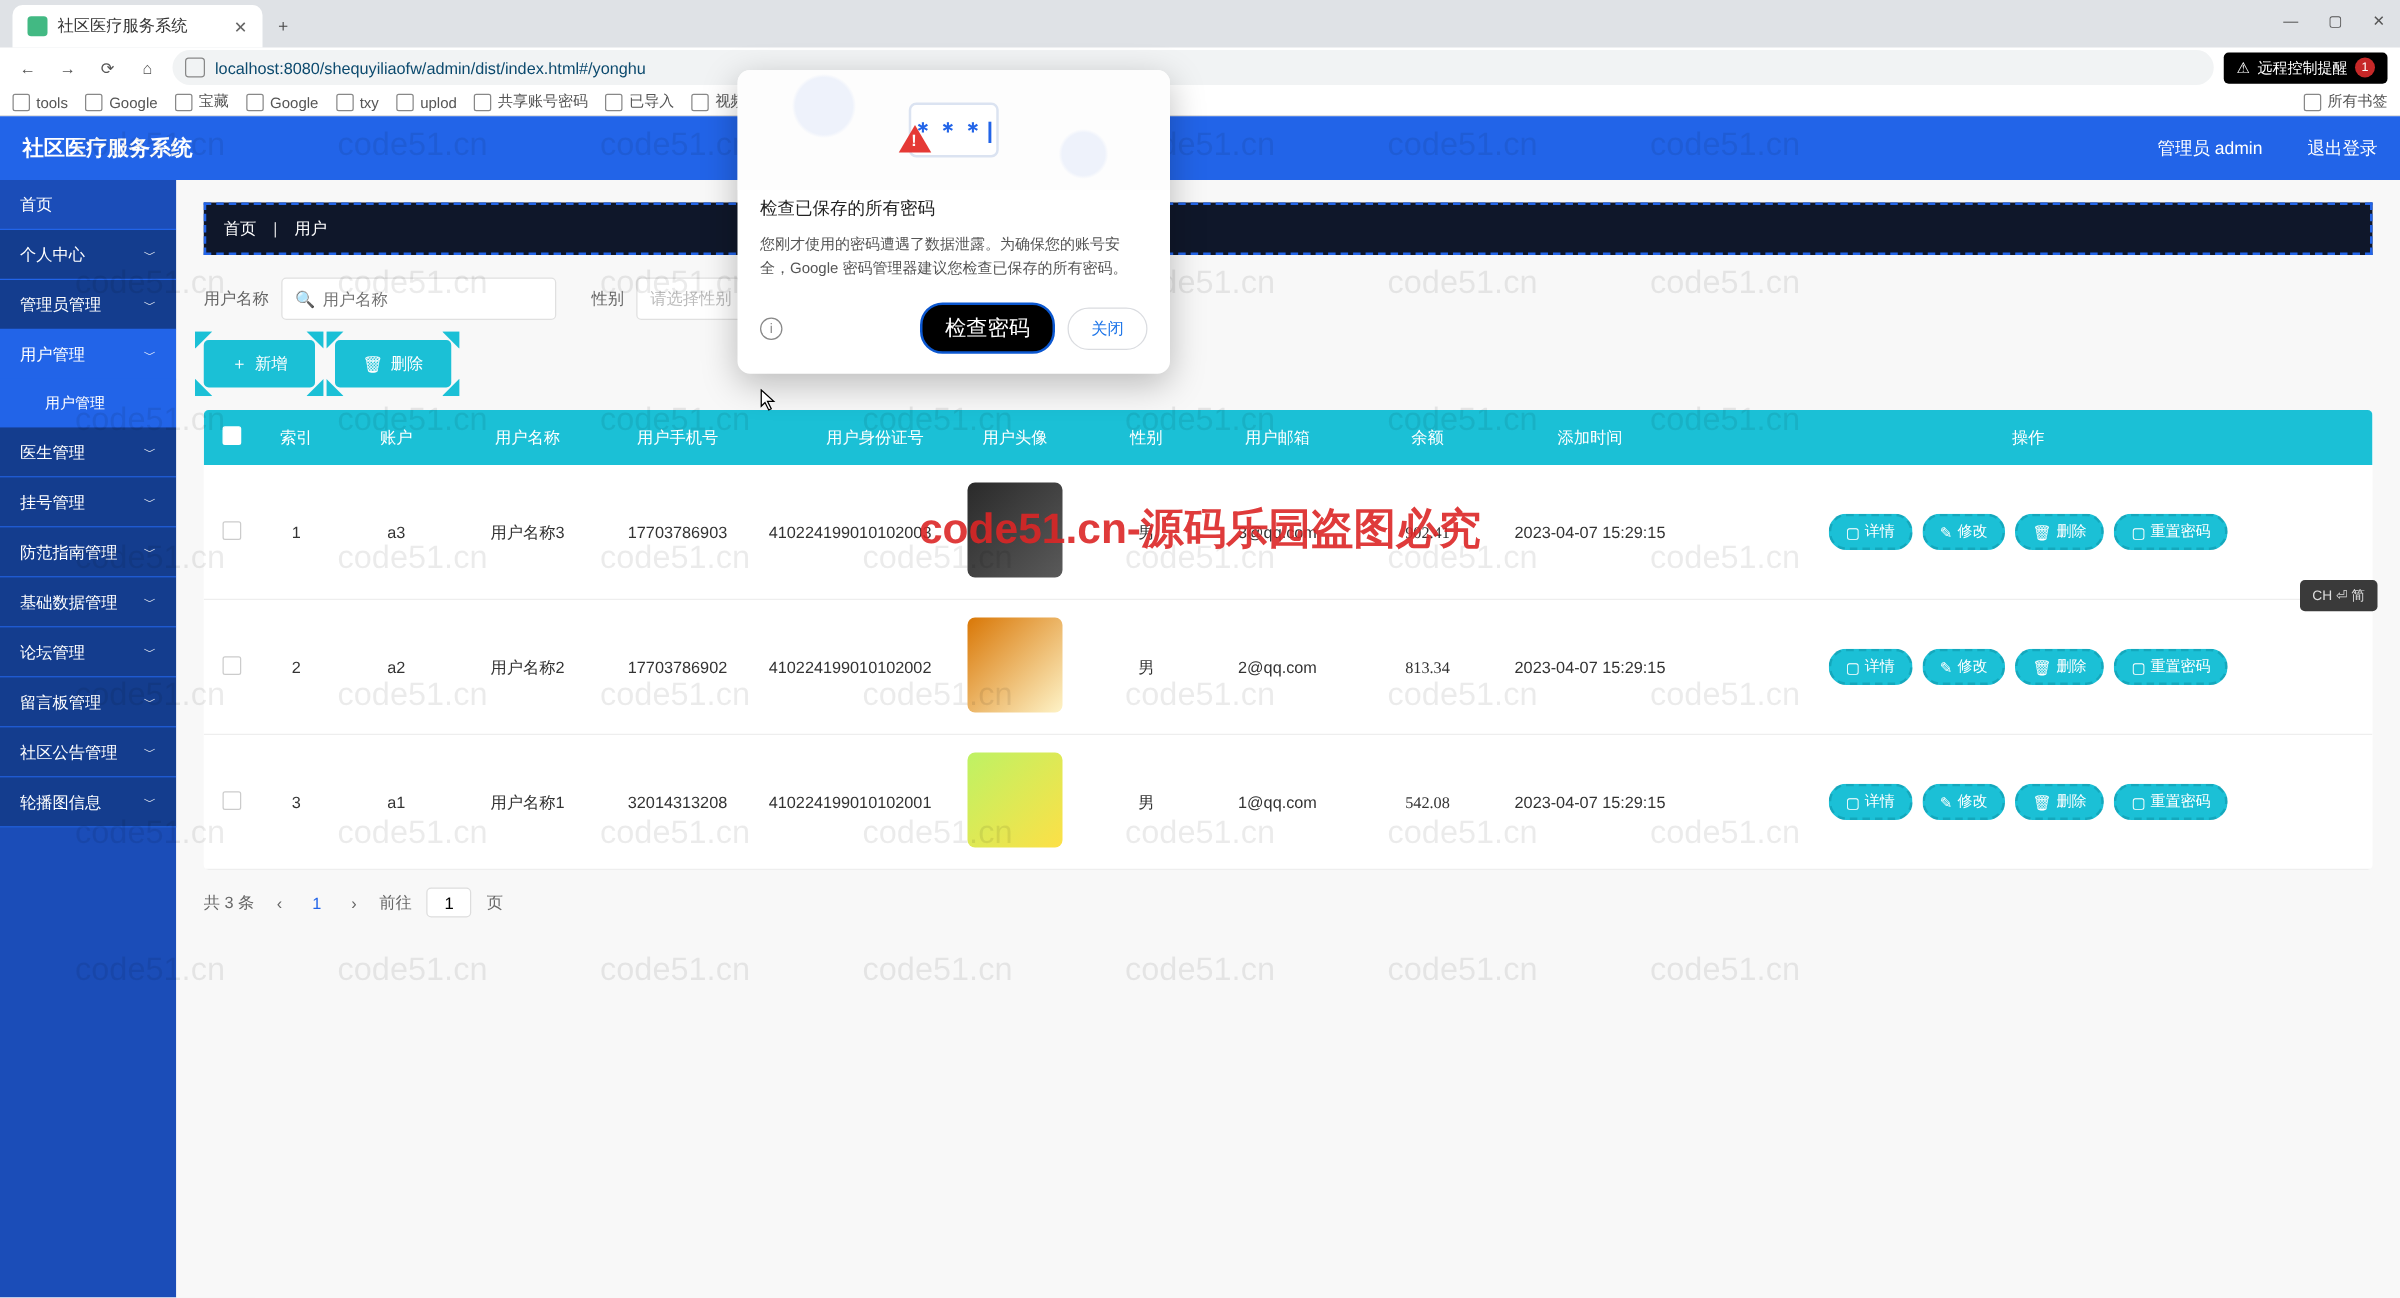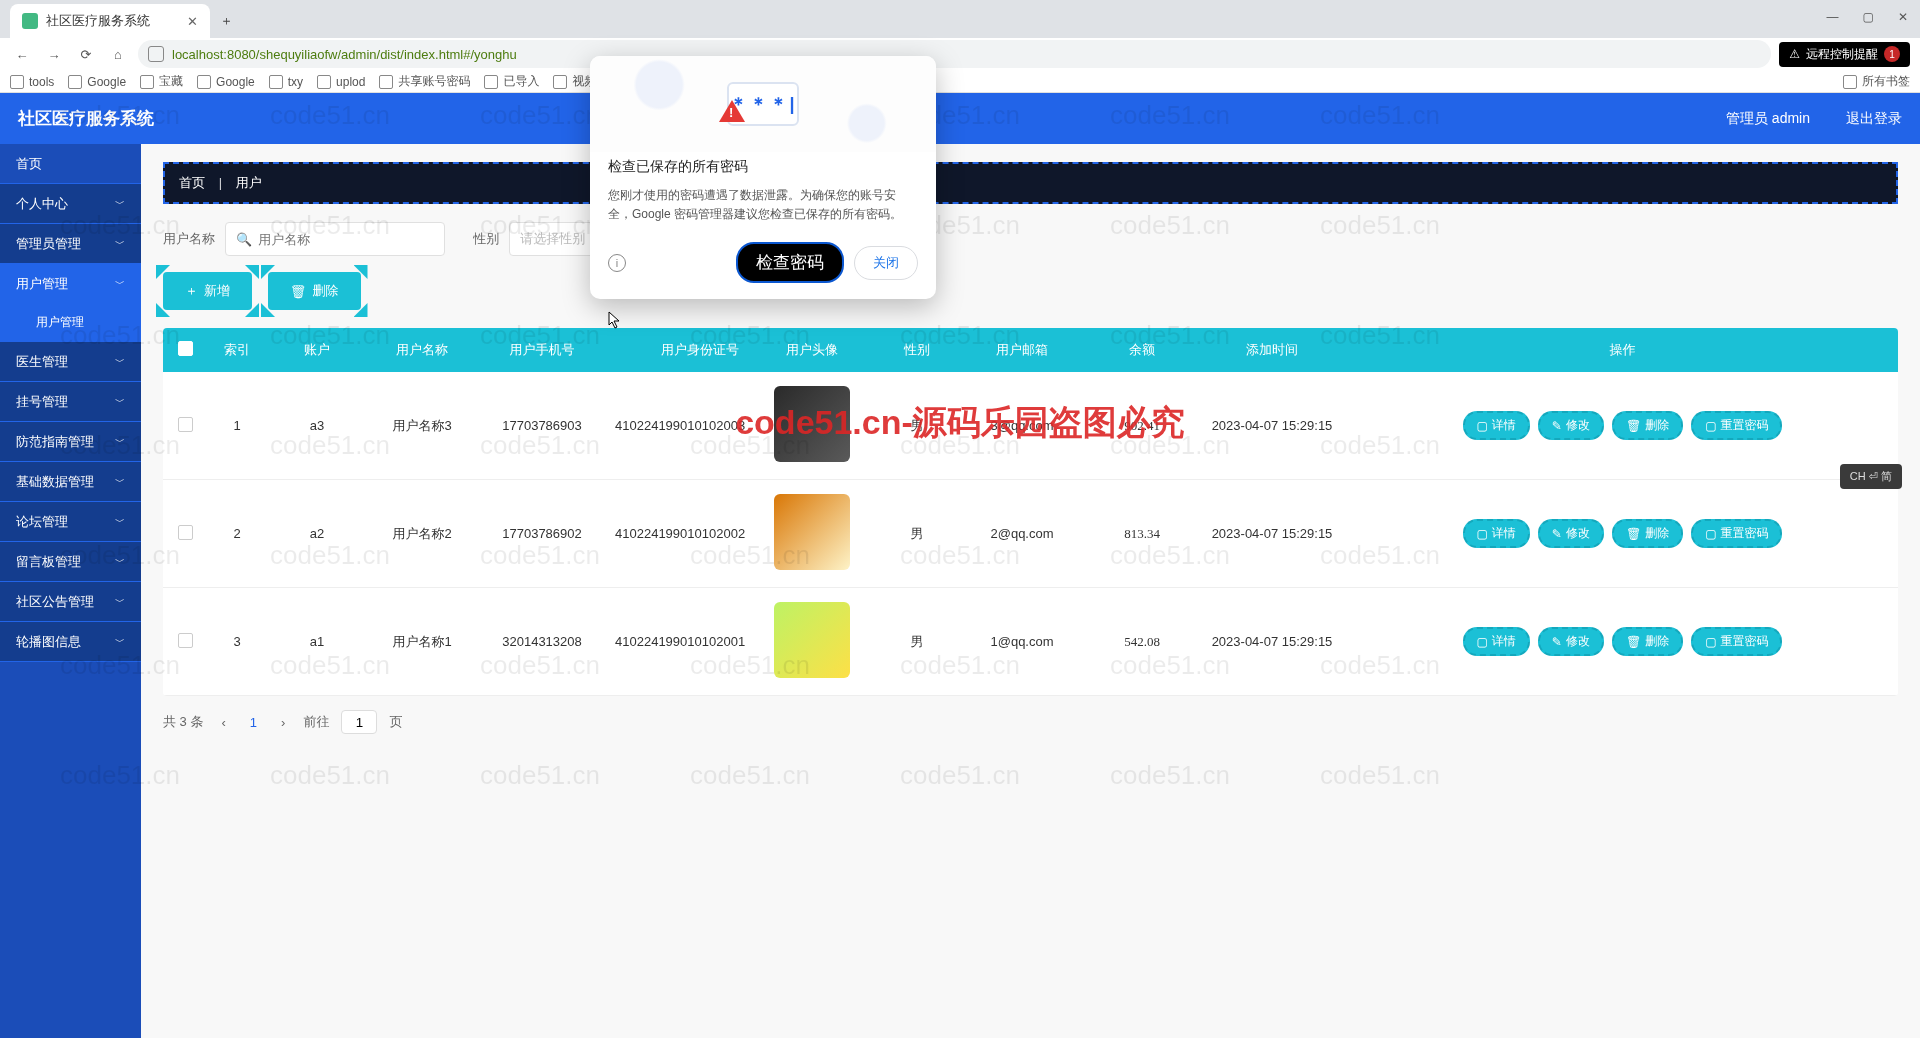--- a/index.html
+++ b/index.html
@@ -10,21 +10,21 @@
 .tab-bar { height: 38px; background: #dfe2e6; display: flex; align-items: flex-end; padding-left: 10px; }
 .tab { background: #fff; height: 34px; border-radius: 8px 8px 0 0; padding: 0 12px; display: flex; align-items: center; gap: 8px; min-width: 200px; }
 .tab-icon { width: 16px; height: 16px; background: #42b983; border-radius: 3px; }
 .tab-close { color: #666; cursor: pointer; margin-left: auto; }
 .new-tab { padding: 8px 10px; color: #444; cursor: pointer; }
 
 .addr-bar { height: 32px; display: flex; align-items: center; padding: 0 10px; gap: 8px; }
 .nav-btn { width: 24px; height: 24px; display: flex; align-items: center; justify-content: center; color: #555; cursor: pointer; }
 .url-box { flex: 1; display: flex; align-items: center; background: #f1f3f4; border-radius: 14px; padding: 4px 10px; height: 28px; }
 .url-icon { width: 16px; height: 16px; border: 1px solid #888; border-radius: 3px; margin-right: 8px; }
-.url-text { color: #4d7c0f; }
+.url-text { color: #0c4a6e; }
 .remote-badge { background: #000; color: #fff; padding: 4px 10px; border-radius: 4px; display: flex; align-items: center; gap: 6px; font-size: 12px; }
 .remote-badge .dot { width: 16px; height: 16px; background: #c62828; border-radius: 50%; display: flex; align-items: center; justify-content: center; font-size: 10px; }
 
 .bookmarks { height: 23px; display: flex; align-items: center; padding: 0 10px; gap: 14px; }
 .bookmark { display: flex; align-items: center; gap: 5px; color: #555; font-size: 12px; cursor: pointer; }
 .bm-icon { width: 14px; height: 14px; border: 1px solid #888; border-radius: 2px; }
 .bookmarks-right { margin-left: auto; }
 
 
 .app { position: absolute; top: 93px; left: 0; right: 0; bottom: 0; display: flex; flex-direction: column; }

